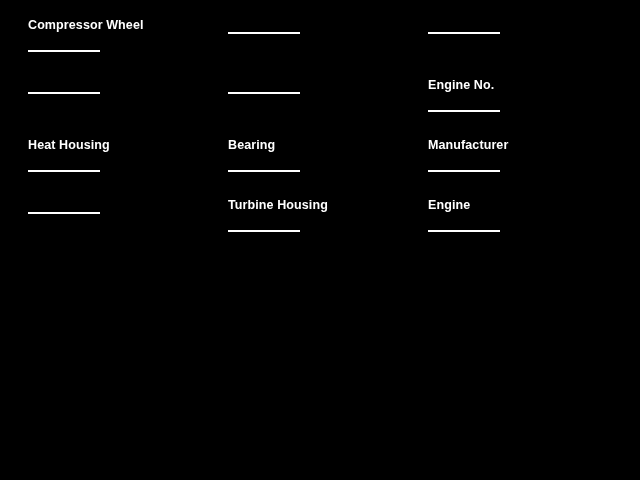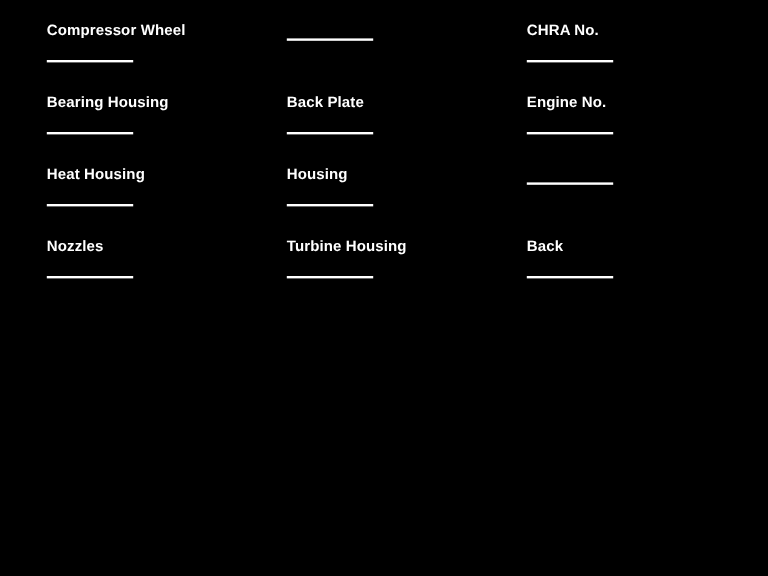--- a/index.html
+++ b/index.html
@@ -20,21 +20,21 @@
     height: 480px;
     background: #000000;
   }
   .fields-grid {
     position: absolute;
     left: 0;
     top: 0;
     width: 640px;
     display: grid;
     grid-template-columns: 200px 200px 200px;
-    padding: 14px 0 0 39px;
+    padding: 14px 0 0 28px;
     box-sizing: border-box;
     row-gap: 0;
   }
   .field {
     height: 60px;
     box-sizing: border-box;
   }
   .field-label {
     display: block;
     font-size: 12.5px;
@@ -82,74 +82,71 @@
       <span class="field-underline"></span>
       <span class="field-value"></span>
     </div>
 
     <div class="field">
       <span class="field-underline"></span>
       <span class="field-value"></span>
     </div>
 
     <div class="field">
-      <span class="field-label">CHRA No.</span>
       <span class="field-underline"></span>
       <span class="field-value"></span>
     </div>
 
     <div class="field">
-      <span class="field-label">Bearing Housing</span>
       <span class="field-underline"></span>
       <span class="field-value"></span>
     </div>
 
     <div class="field">
-      <span class="field-label">Back Plate</span>
       <span class="field-underline"></span>
       <span class="field-value"></span>
     </div>
 
     <div class="field">
       <span class="field-label">Engine No.</span>
       <span class="field-underline"></span>
       <span class="field-value"></span>
     </div>
 
     <div class="field">
       <span class="field-label">Heat Housing</span>
       <span class="field-underline"></span>
       <span class="field-value"></span>
     </div>
 
     <div class="field">
-      <span class="field-label">Housing</span>
+      <span class="field-label">Bearing</span>
       <span class="field-underline"></span>
       <span class="field-value"></span>
     </div>
 
     <div class="field">
+      <span class="field-label">Manufacturer</span>
       <span class="field-underline"></span>
       <span class="field-value"></span>
     </div>
 
     <div class="field">
-      <span class="field-label">Nozzles</span>
       <span class="field-underline"></span>
       <span class="field-value"></span>
     </div>
 
     <div class="field">
       <span class="field-label">Turbine Housing</span>
       <span class="field-underline"></span>
       <span class="field-value"></span>
     </div>
 
     <div class="field">
-      <span class="field-label">Back</span>
+      <span class="field-label">Engine</span>
       <span class="field-underline"></span>
       <span class="field-value"></span>
     </div>
 
   </div>
 
   <div class="blank-area"></div>
 
 </div>
 

